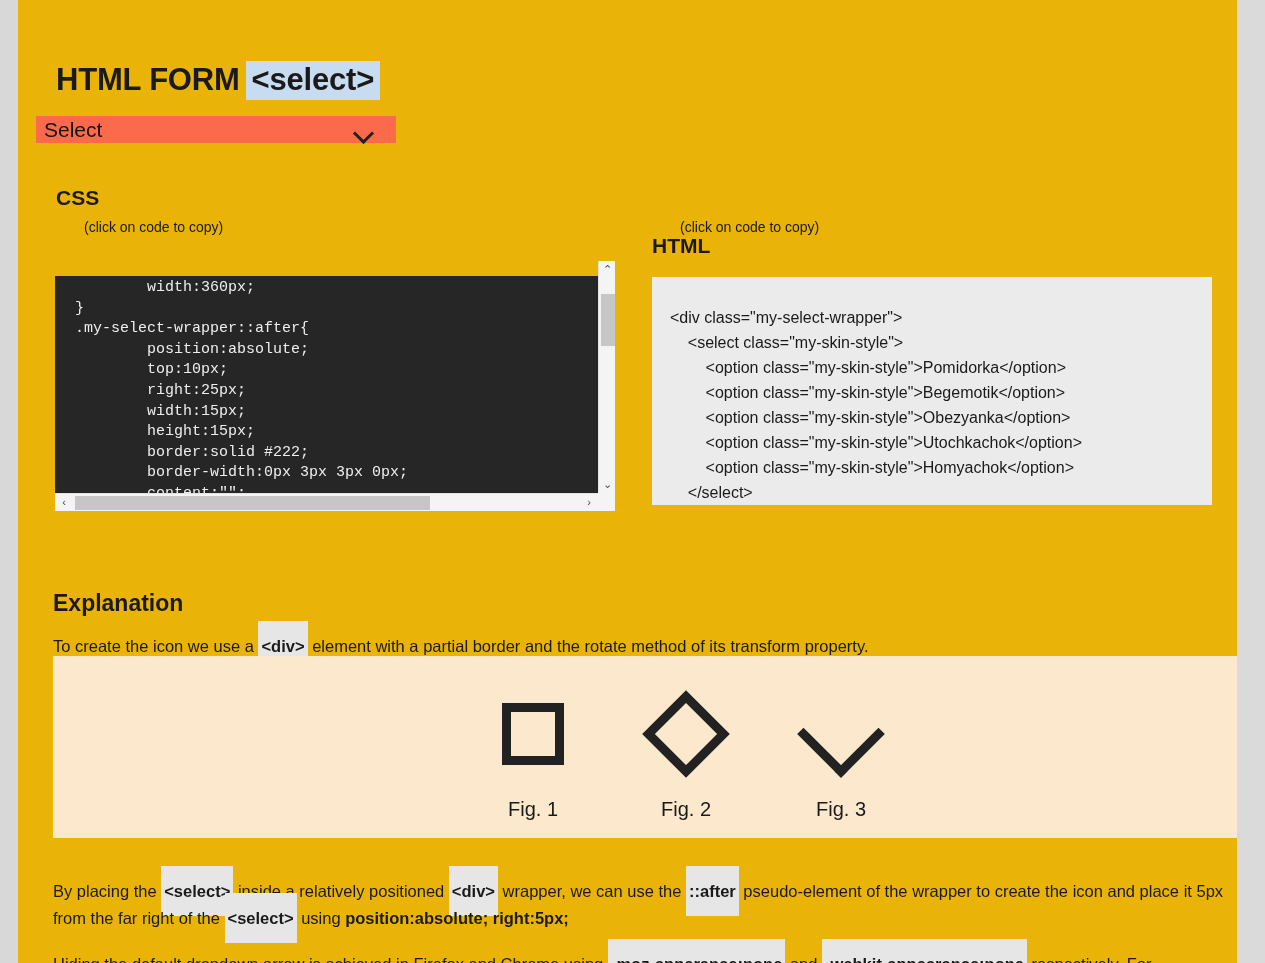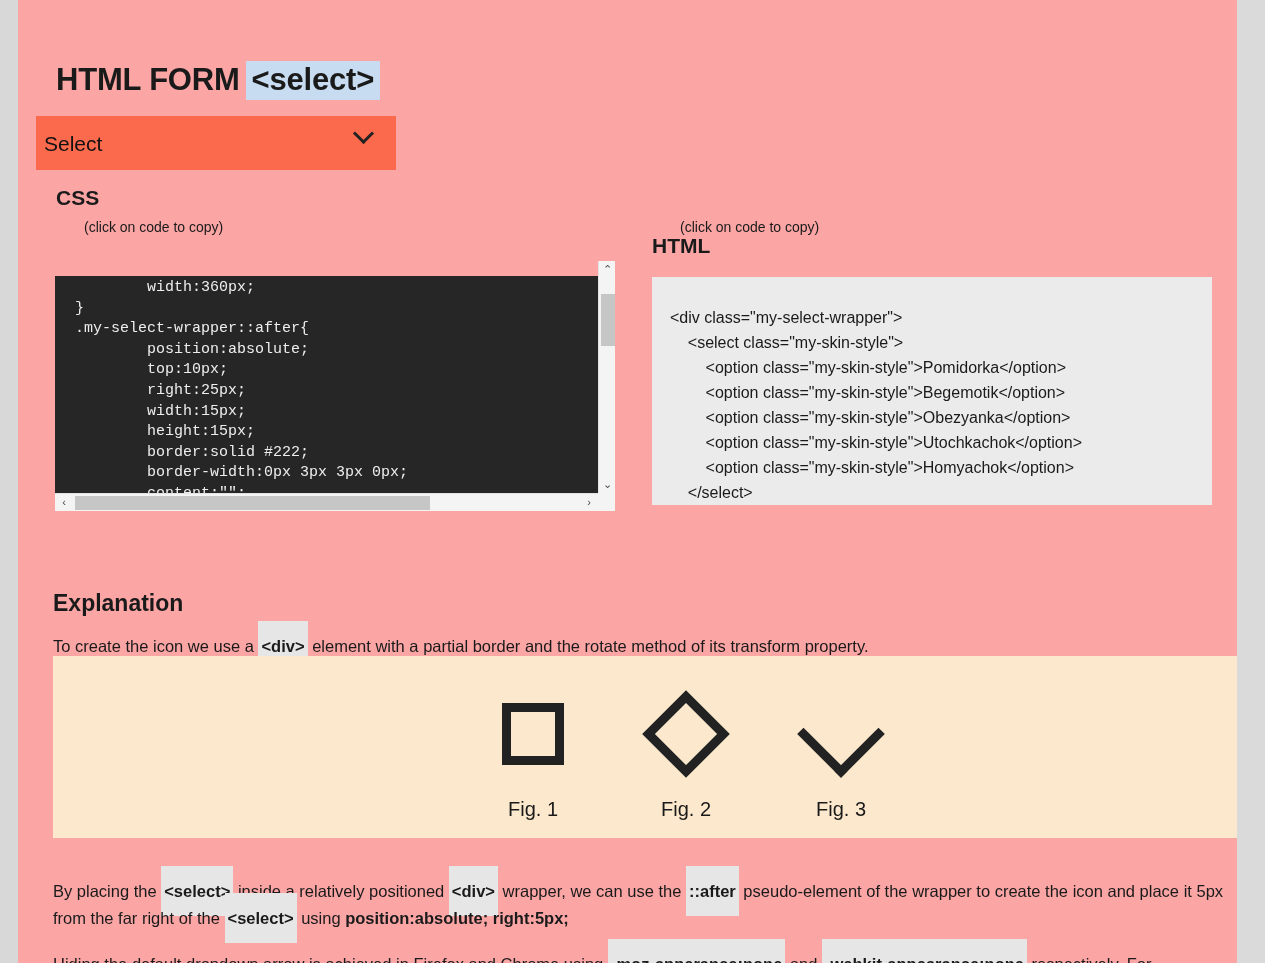--- a/index.html
+++ b/index.html
@@ -18,38 +18,38 @@
   #left-gutter-step {
     position: absolute; left: 18px; top: 20px; width: 18px; height: 76px;
     background: #d8d8d8;
   }
   #right-scrollbar {
     position: absolute; right: 0; top: 0; width: 28px; height: 963px;
     background: #dadada;
   }
   #page {
     position: absolute; left: 18px; top: 0; right: 28px; bottom: 0;
-    background: #fca5a5; overflow: hidden;
+    background: #eab308; overflow: hidden;
   }
 
   
   #title {
     position: absolute; left: 38px; top: 40px;
     font-size: 31px; font-weight: bold; color: #1a1a1a;
     letter-spacing: -0.2px; white-space: nowrap;
   }
   #title .tag-hl {
     background: #c7dcf0; padding: 3px 6px 5px 6px;
     display: inline-block; line-height: 1; margin-left: 6px;
   }
 
   
   #select-wrapper {
     position: absolute; left: 18px; top: 116px;
-    width: 360px; height: 54px;
+    width: 360px; height: 27px;
   }
   #demo-select {
     width: 100%; height: 100%;
     background: #fb6a4d; border: none; outline: none;
     font-family: "Liberation Sans", sans-serif;
     font-size: 21px; color: #121212;
     padding: 0 40px 0 8px;
     -moz-appearance: none; -webkit-appearance: none; appearance: none;
     border-radius: 0;
   }

